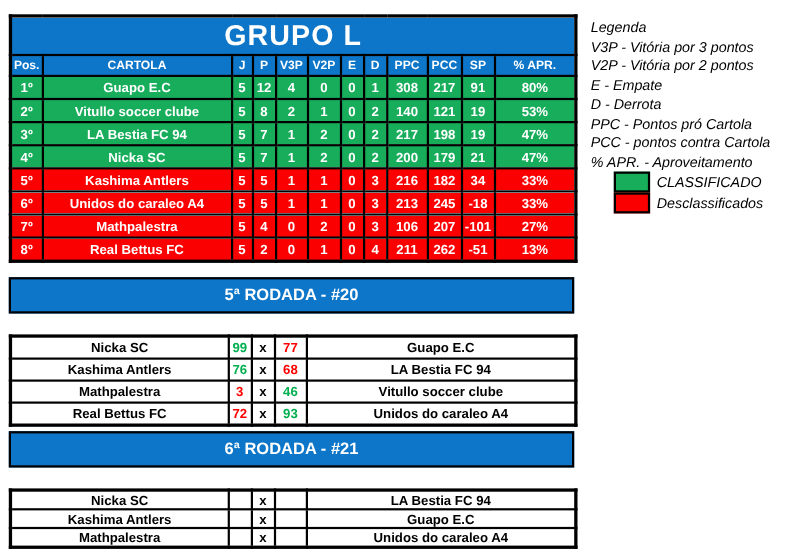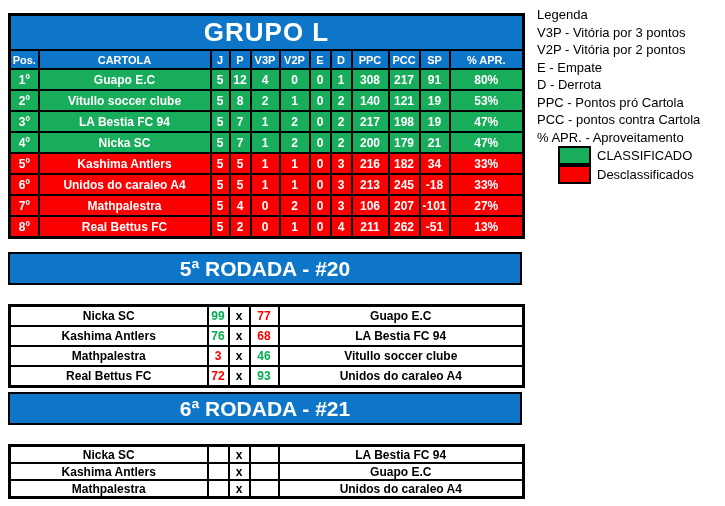--- a/index.html
+++ b/index.html
@@ -20,33 +20,33 @@
   .head-row th{
     background:var(--blue);color:#fff;font-weight:700;font-size:11px;height:17px;
   }
   .standings-row td{height:19px;font-weight:700;font-size:12px;color:#fff;}
   .classified{background:var(--green);}
   .disqualified{background:var(--red);}
 
   
   .round-bar{
     margin-top:13px;height:29px;border:2px solid #000;background:var(--blue);
-    color:#fff;font-weight:700;font-size:21px;text-align:center;line-height:29px;
+    color:#fff;font-weight:700;font-size:15px;text-align:center;line-height:29px;
   }
   .round-bar.second{margin-top:4px;}
 
   
   .match-table{margin-top:19px;}
   .match-table td{font-weight:700;font-size:12px;background:#fff;height:18px;}
   .match-table.compact td{height:15px;}
   .win{color:var(--score_green);}
   .loss{color:var(--score_red);}
 
   
-  .legend{position:absolute;left:537px;top:6px;font-size:13px;line-height:17.5px;}
+  .legend{position:absolute;left:537px;top:16px;font-size:13px;line-height:17.5px;font-style:italic;}
   .legend-line{white-space:nowrap;}
   .swatch-row{display:flex;align-items:center;height:19px;margin-left:21px;}
   .swatch{width:29px;height:15px;border:2px solid #000;flex:0 0 auto;}
   .swatch.green{background:var(--green);}
   .swatch.red{background:var(--red);}
   .swatch-label{margin-left:6px;white-space:nowrap;}
 </style>
 </head>
 <body>
 

